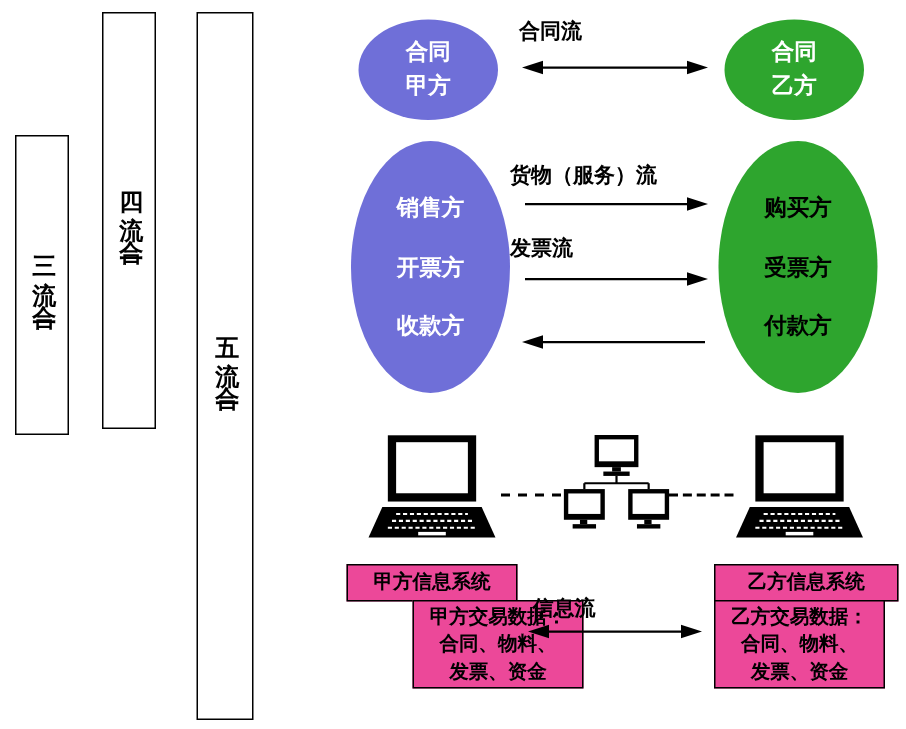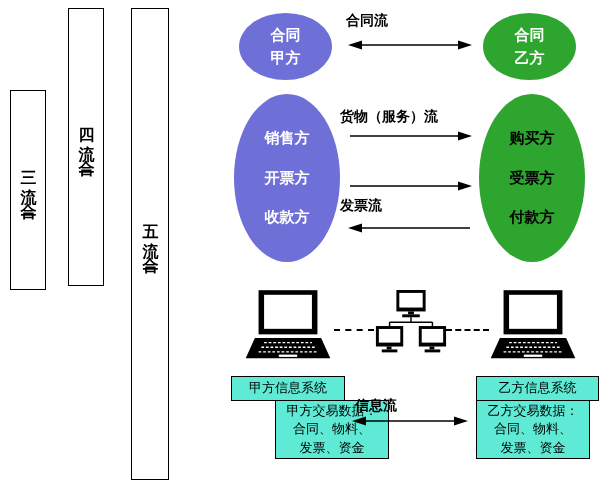--- a/index.html
+++ b/index.html
@@ -13,22 +13,22 @@
   .circle{border-radius:50%;display:flex;align-items:center;justify-content:center;text-align:center;
           font-weight:bold;font-size:15px;line-height:1.5;box-sizing:border-box;}
   .ellipse{border-radius:50%;display:flex;flex-direction:column;justify-content:space-evenly;align-items:center;
            text-align:center;font-weight:bold;font-size:15px;padding:14px 0;box-sizing:border-box;}
   .fill-blue{background:#6F6FD8;color:#fff;}
   .fill-green{background:#2EA52E;}
   .fill-green.white-text{color:#fff;}
   .fill-green.black-text{color:#000;}
   .pre{white-space:pre-line;}
   .flow-label{font-weight:bold;font-size:14px;text-align:left;}
-  .box{border:1px solid #000;background:#5eead4;display:flex;align-items:center;justify-content:center;
-       text-align:center;font-weight:normal;font-size:13px;line-height:1.4;box-sizing:border-box;}
+  .box{border:1px solid #000;background:#ec4899;display:flex;align-items:center;justify-content:center;
+       text-align:center;font-weight:bold;font-size:13px;line-height:1.4;box-sizing:border-box;}
   .dashed{border-top:2px dashed #000;height:0;}
   svg{display:block;}
 </style>
 </head>
 <body>
 
 <div id="canvas">
 
   <div class="abs bar" style="left:10px;top:90px;width:36px;height:200px;">
     <span>三流合一</span>
@@ -65,21 +65,21 @@
     <span>开票方</span>
     <span>收款方</span>
   </div>
 
   <div class="abs flow-label" style="left:340px;top:108px;width:140px;font-family:Liberation Serif, serif;">货物（服务）流</div>
   <svg class="abs" style="left:348px;top:129px;" width="124" height="14">
     <line x1="2" y1="7" x2="111" y2="7" stroke="#000" stroke-width="1.5"></line>
     <polygon points="124,7 110,2.5 110,11.5" fill="#000"></polygon>
   </svg>
 
-  <div class="abs flow-label" style="left:340px;top:157px;width:140px;margin-top:40px;">发票流</div>
+  <div class="abs flow-label" style="left:340px;top:157px;width:140px;">发票流</div>
   <svg class="abs" style="left:348px;top:179px;" width="124" height="14">
     <line x1="2" y1="7" x2="111" y2="7" stroke="#000" stroke-width="1.5"></line>
     <polygon points="124,7 110,2.5 110,11.5" fill="#000"></polygon>
   </svg>
 
   <svg class="abs" style="left:348px;top:221px;" width="124" height="14">
     <polygon points="0,7 14,2.5 14,11.5" fill="#000"></polygon>
     <line x1="13" y1="7" x2="122" y2="7" stroke="#000" stroke-width="1.5"></line>
   </svg>
 

